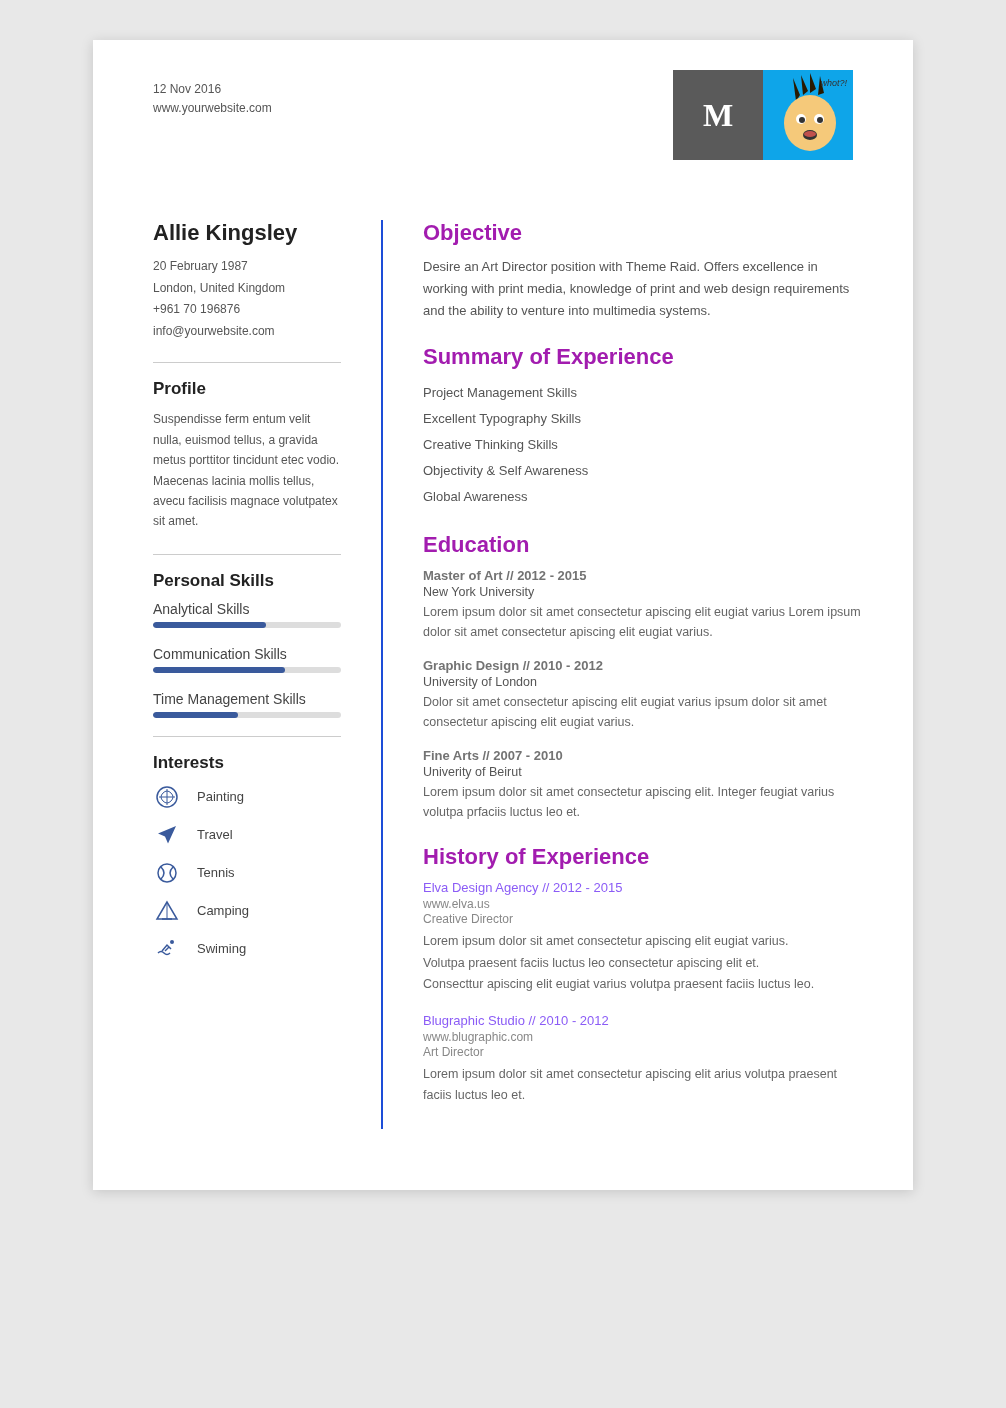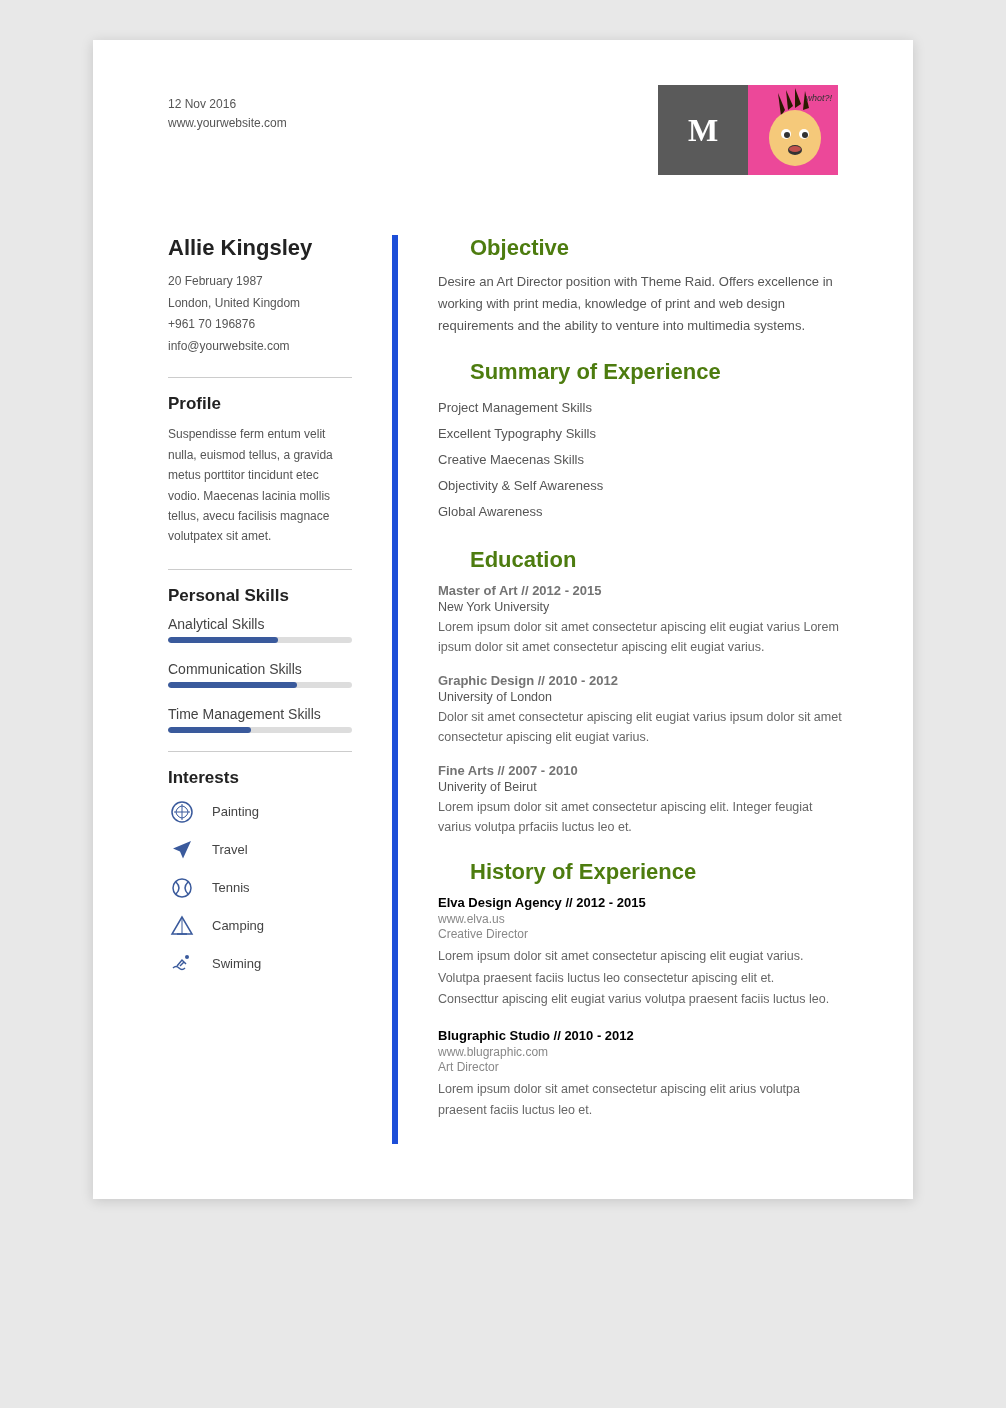--- a/index.html
+++ b/index.html
@@ -9,21 +9,21 @@
       justify-content: center;
       align-items: flex-start;
       padding: 40px 20px;
       font-family: Arial, sans-serif;
     }
     .page {
       background: #fff;
       width: 820px;
       min-height: 1150px;
       position: relative;
-      padding: 15px;
+      padding: 0;
       box-shadow: 0 2px 12px rgba(0,0,0,0.15);
     }
     .header-area {
       position: relative;
       padding: 40px 60px 20px 60px;
       min-height: 160px;
     }
     .header-date {
       font-size: 12px;
       color: #555;
@@ -44,21 +44,21 @@
       align-items: center;
       justify-content: center;
       color: #fff;
       font-size: 32px;
       font-weight: bold;
       font-family: serif;
     }
     .img-avatar {
       width: 90px;
       height: 90px;
-      background: #ec4899;
+      background: #0ea5e9;
       display: flex;
       align-items: center;
       justify-content: center;
       position: relative;
       overflow: hidden;
     }
     .whot-text {
       position: absolute;
       top: 8px;
       right: 6px;
@@ -67,21 +67,21 @@
       font-style: italic;
     }
     .main-content {
       display: flex;
       padding: 20px 0 40px 0;
     }
     .left-col {
       width: 290px;
       min-width: 290px;
       padding: 0 40px 0 60px;
-      border-right: 6px solid #1d4ed8;
+      border-right: 2px solid #1d4ed8;
     }
     .right-col {
       flex: 1;
       padding: 0 50px 0 40px;
     }
     .name-section {
       margin-bottom: 20px;
     }
     .person-name {
       font-size: 22px;
@@ -154,23 +154,22 @@
     .interest-label {
       font-size: 13px;
       color: #444;
     }
     .right-section {
       margin-bottom: 22px;
     }
     .right-section-title {
       font-size: 22px;
       font-weight: bold;
-      color: #4d7c0f;
+      color: #a21caf;
       margin-bottom: 10px;
-      margin-left: 32px;
     }
     .objective-text {
       font-size: 13px;
       color: #555;
       line-height: 1.7;
     }
     .summary-list {
       list-style: none;
       font-size: 13px;
       color: #555;
@@ -193,22 +192,22 @@
     .edu-desc {
       font-size: 12.5px;
       color: #666;
       line-height: 1.6;
     }
     .exp-item {
       margin-bottom: 18px;
     }
     .exp-title {
       font-size: 13px;
-      font-weight: bold;
-      color: #000000;
+      font-weight: normal;
+      color: #8b5cf6;
       margin-bottom: 2px;
     }
     .exp-url {
       font-size: 12px;
       color: #888;
       margin-bottom: 1px;
     }
     .exp-role {
       font-size: 12px;
       color: #888;
@@ -370,21 +369,21 @@
       <div class="right-section">
         <div class="right-section-title">Objective</div>
         <div class="objective-text">Desire an Art Director position with Theme Raid. Offers excellence in working with print media, knowledge of print and web design requirements and the ability to venture into multimedia systems.</div>
       </div>
 
       <div class="right-section">
         <div class="right-section-title">Summary of Experience</div>
         <ul class="summary-list">
           <li>Project Management Skills</li>
           <li>Excellent Typography Skills</li>
-          <li>Creative Maecenas Skills</li>
+          <li>Creative Thinking Skills</li>
           <li>Objectivity &amp; Self Awareness</li>
           <li>Global Awareness</li>
         </ul>
       </div>
 
       <div class="right-section">
         <div class="right-section-title">Education</div>
         <div class="edu-item">
           <div class="edu-title">Master of Art // 2012 - 2015</div>
           <div class="edu-school">New York University</div>

